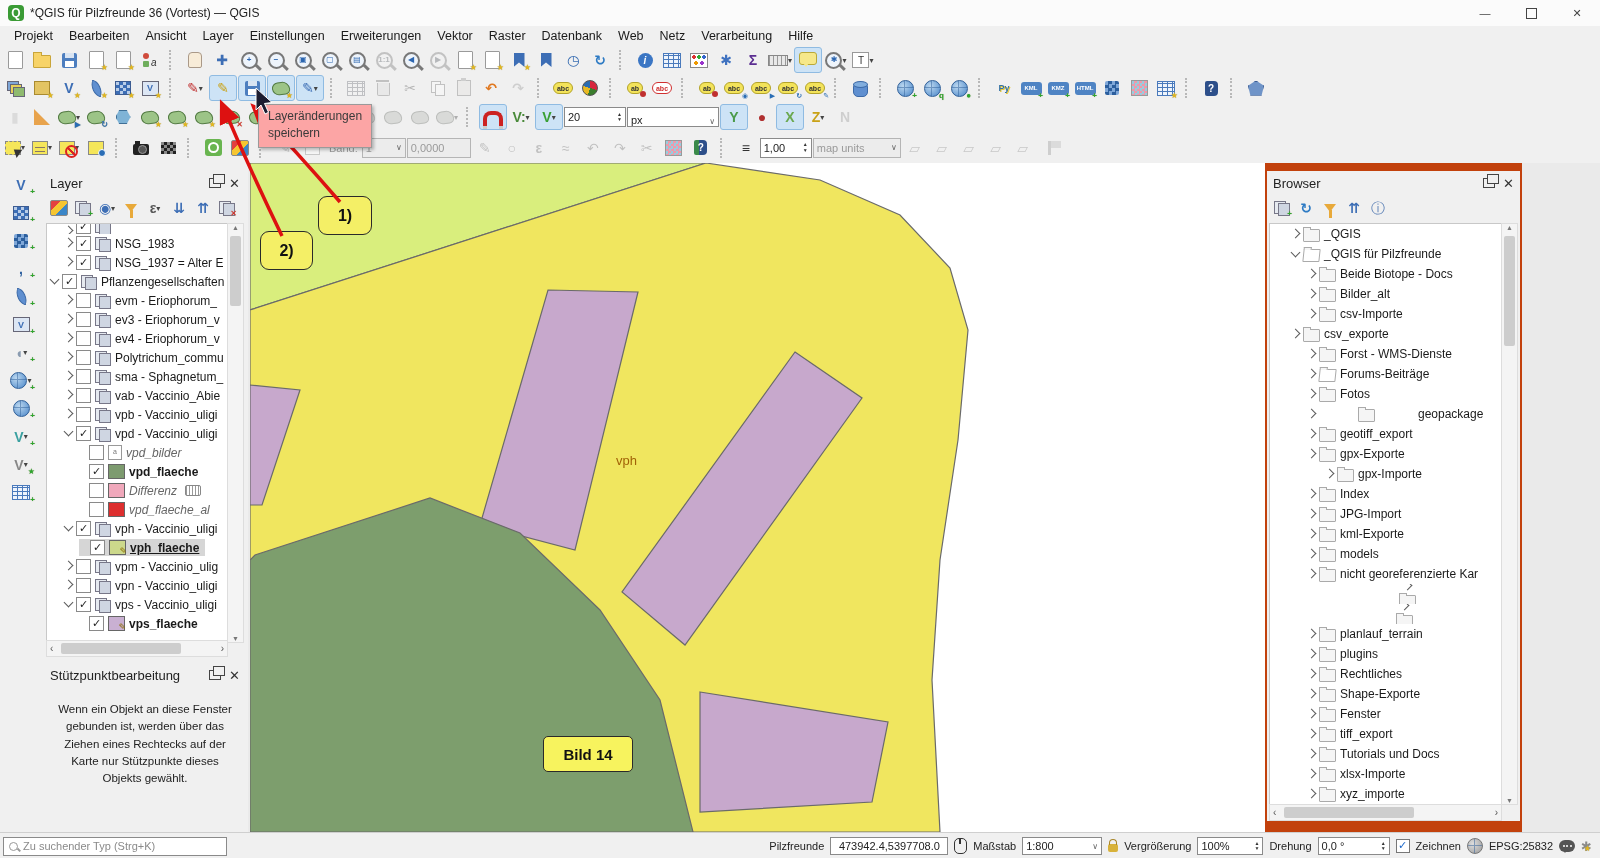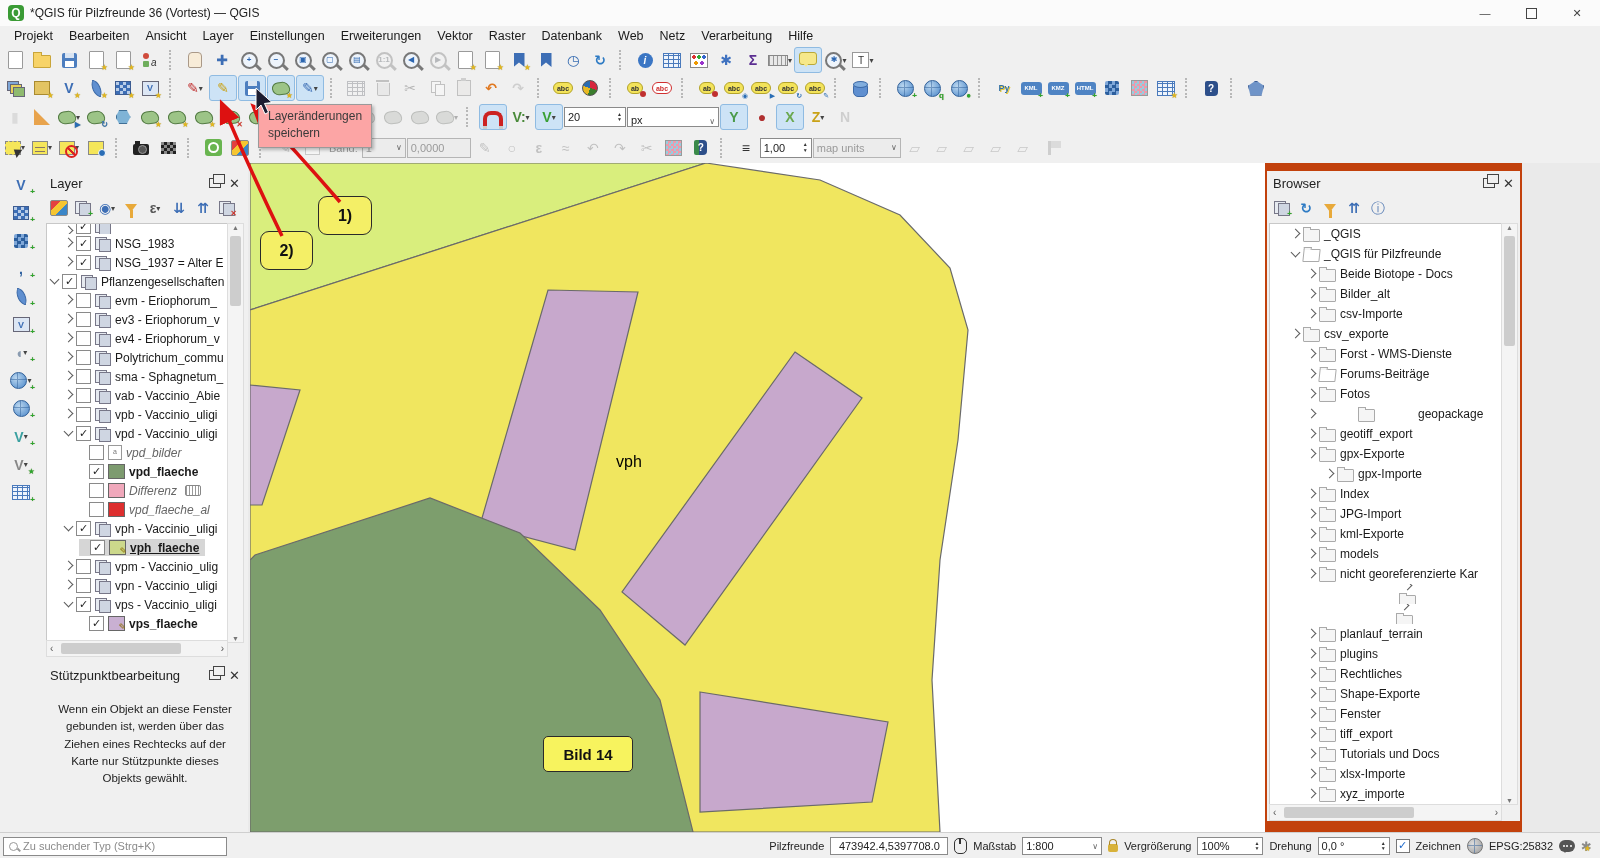--- a/index.html
+++ b/index.html
@@ -148,21 +148,21 @@
   .bfolder{width:15px;height:11px;border:1px solid #aaa;background:#f5f5f5;border-radius:1px;position:relative;flex:none;margin-top:2px;}
   .bfolder:before{content:"";position:absolute;top:-3px;left:-1px;width:6px;height:2px;background:#f5f5f5;border:1px solid #aaa;border-bottom:none;}
   .bfolder.open{background:#fff;transform:skewX(-6deg);}
   .vscroll{position:absolute;width:15px;background:#f4f4f4;border:1px solid #ddd;}
   .vthumb{position:absolute;left:2px;right:2px;background:#cdcdcd;border-radius:2px;}
   .hscroll{position:absolute;height:15px;background:#f4f4f4;border:1px solid #ddd;display:flex;align-items:center;justify-content:space-between;font-size:10px;color:#555;padding:0 3px;}
   .hthumb{position:absolute;top:2px;bottom:2px;background:#cdcdcd;border-radius:2px;}
   .vertexbody{font-size:11.5px;color:#222;text-align:center;line-height:1.5;padding:14px 10px;}
   .vertexbody p{margin:0 0 18px;}
   
-  .maplabel{position:absolute;font-size:16px;color:#000000;}
+  .maplabel{position:absolute;font-size:13px;color:#a16207;}
   .callout{position:absolute;background:#f4ef66;border:1.6px solid #2a2a2a;border-radius:9px;display:flex;align-items:center;justify-content:center;font-weight:bold;font-size:16px;color:#111;box-sizing:border-box;}
   .bildbox{position:absolute;background:#f7f35e;border:1.5px solid #2a2a2a;border-radius:5px;display:flex;align-items:center;justify-content:center;font-weight:bold;font-size:15px;color:#111;box-sizing:border-box;}
   
   #statusbar{position:absolute;left:0;top:832px;width:1600px;height:26px;background:#f0f0f0;border-top:1px solid #cfcfcf;display:flex;align-items:center;font-size:11px;}
   .searchbox{width:224px;height:19px;background:#fff;border:1px solid #8a8a8a;display:flex;align-items:center;gap:5px;padding:0 5px;margin-left:3px;color:#8a8a8a;box-sizing:border-box;}
   .minimag{width:7px;height:7px;border:1.5px solid #999;border-radius:50%;position:relative;flex:none;}
   .minimag:after{content:"";position:absolute;width:4px;height:1.5px;background:#999;transform:rotate(45deg);right:-4px;bottom:-1px;}
   .sgrow{margin-left:auto;display:flex;align-items:center;gap:6px;padding-right:8px;}
   .slabel{color:#222;}
   .sfield{background:#fff;border:1px solid #8a8a8a;height:18px;display:flex;align-items:center;justify-content:center;padding:0 4px;box-sizing:border-box;}

